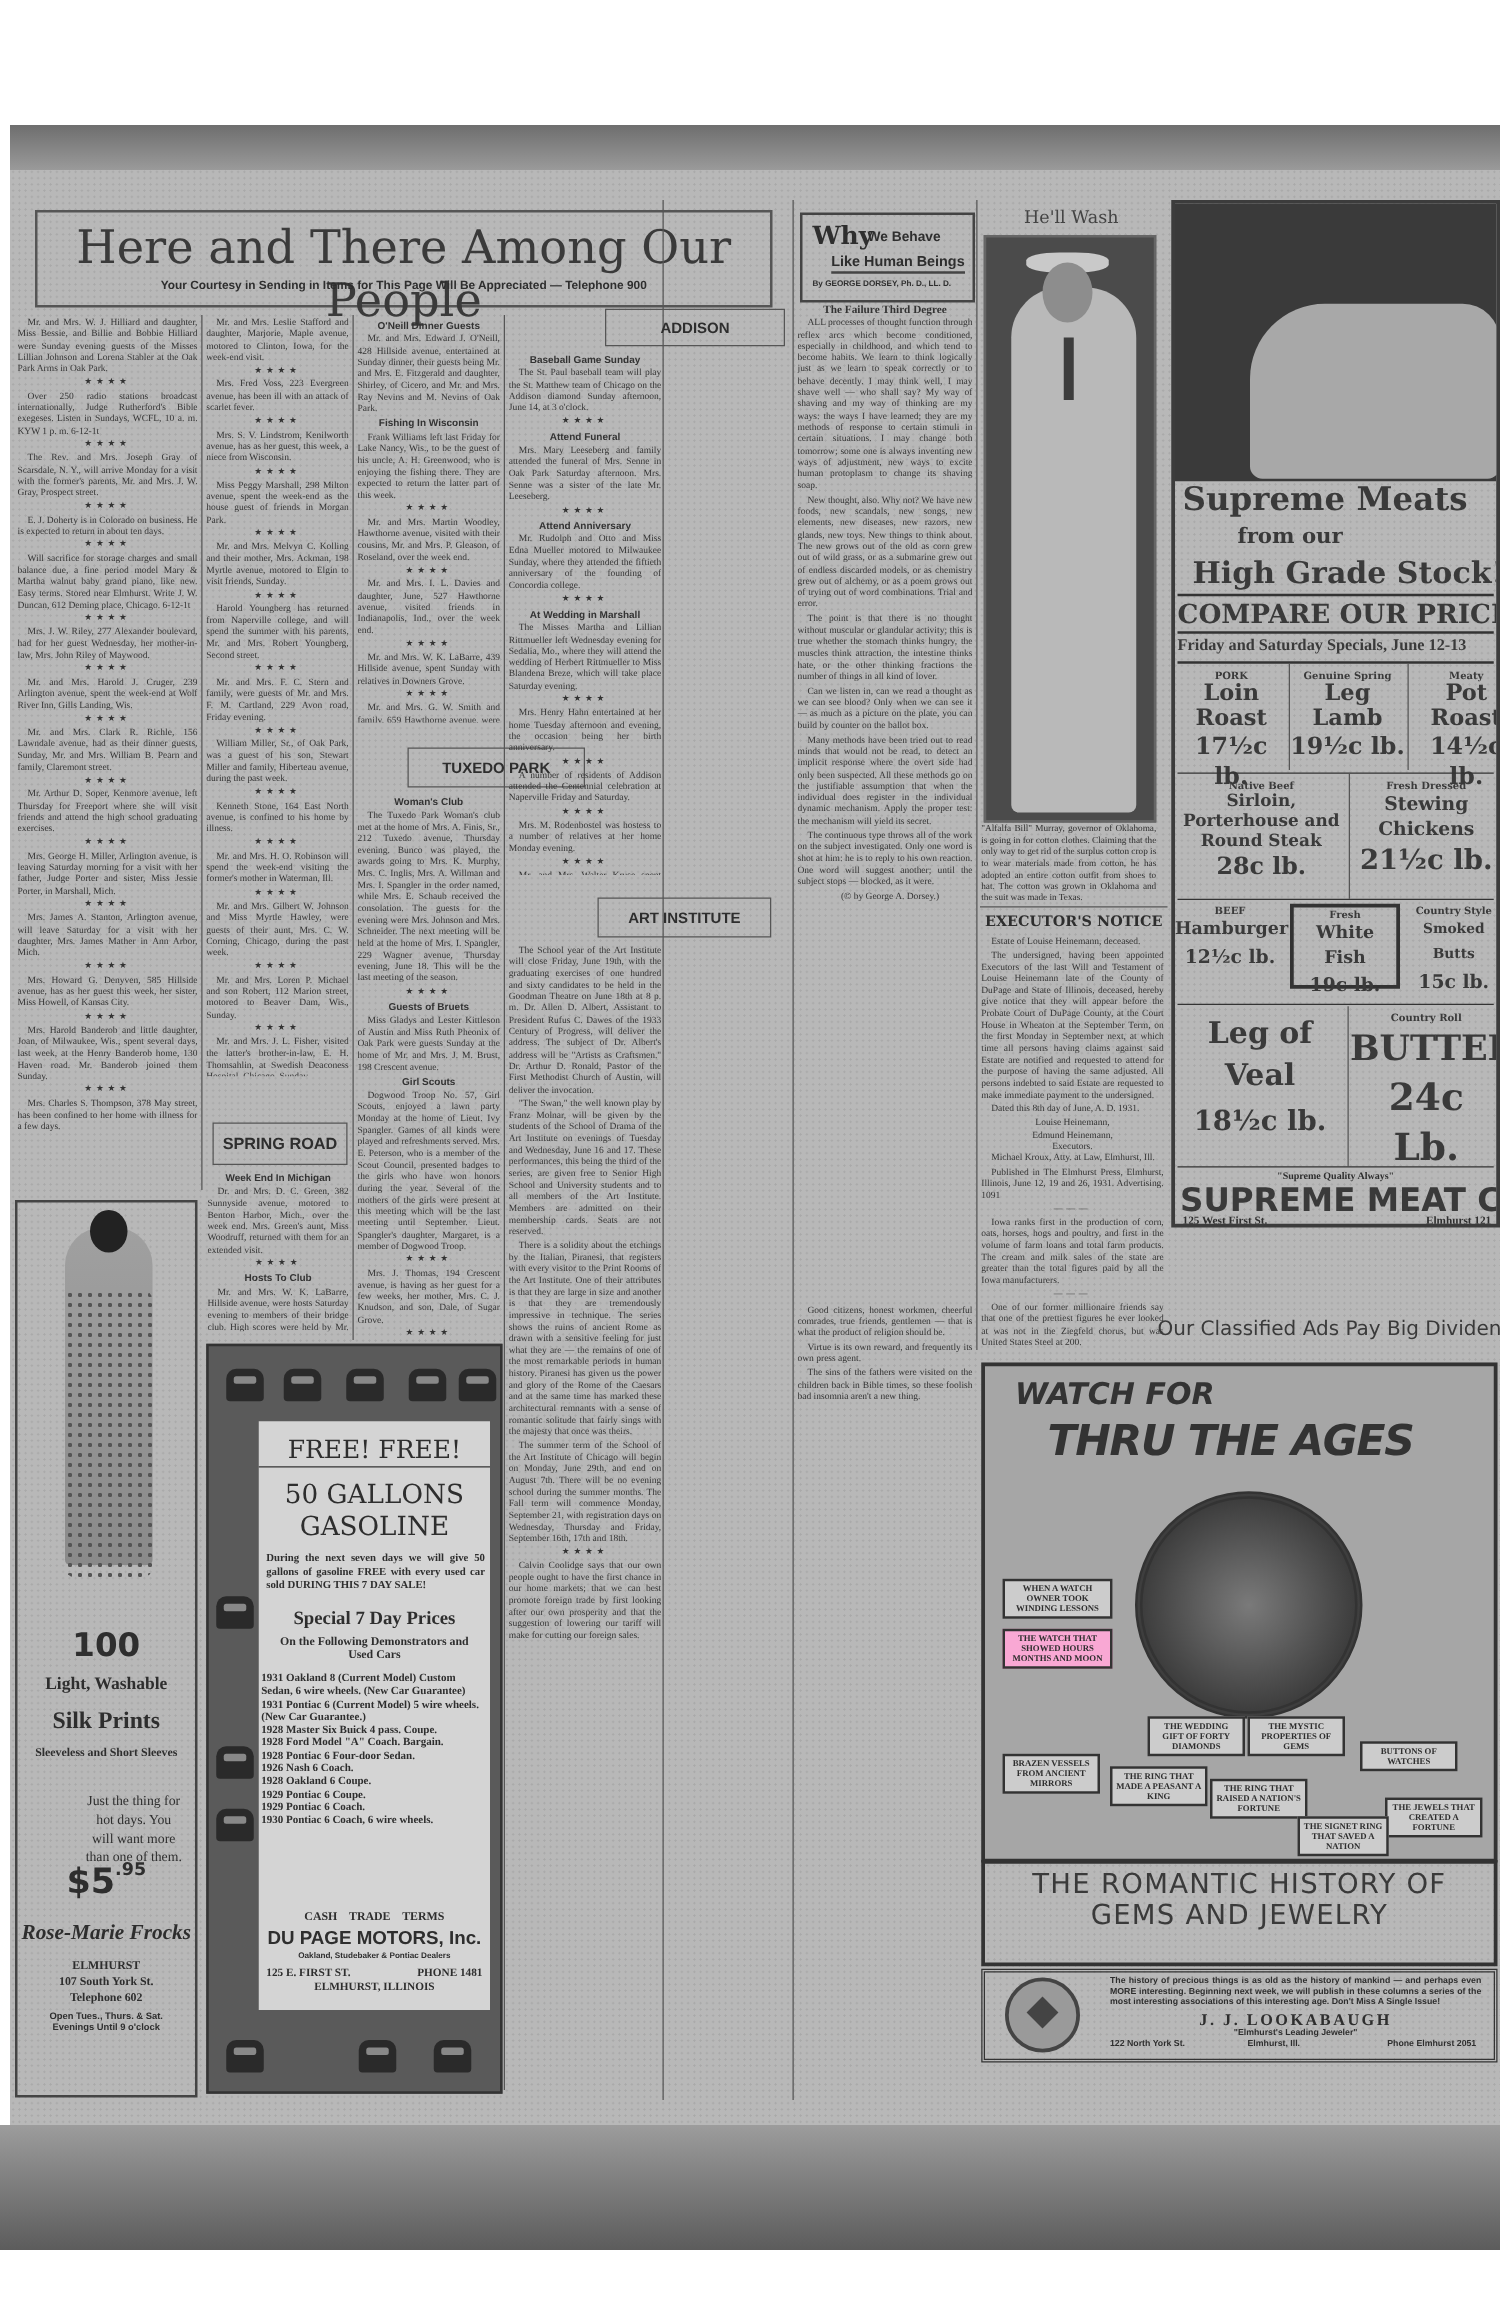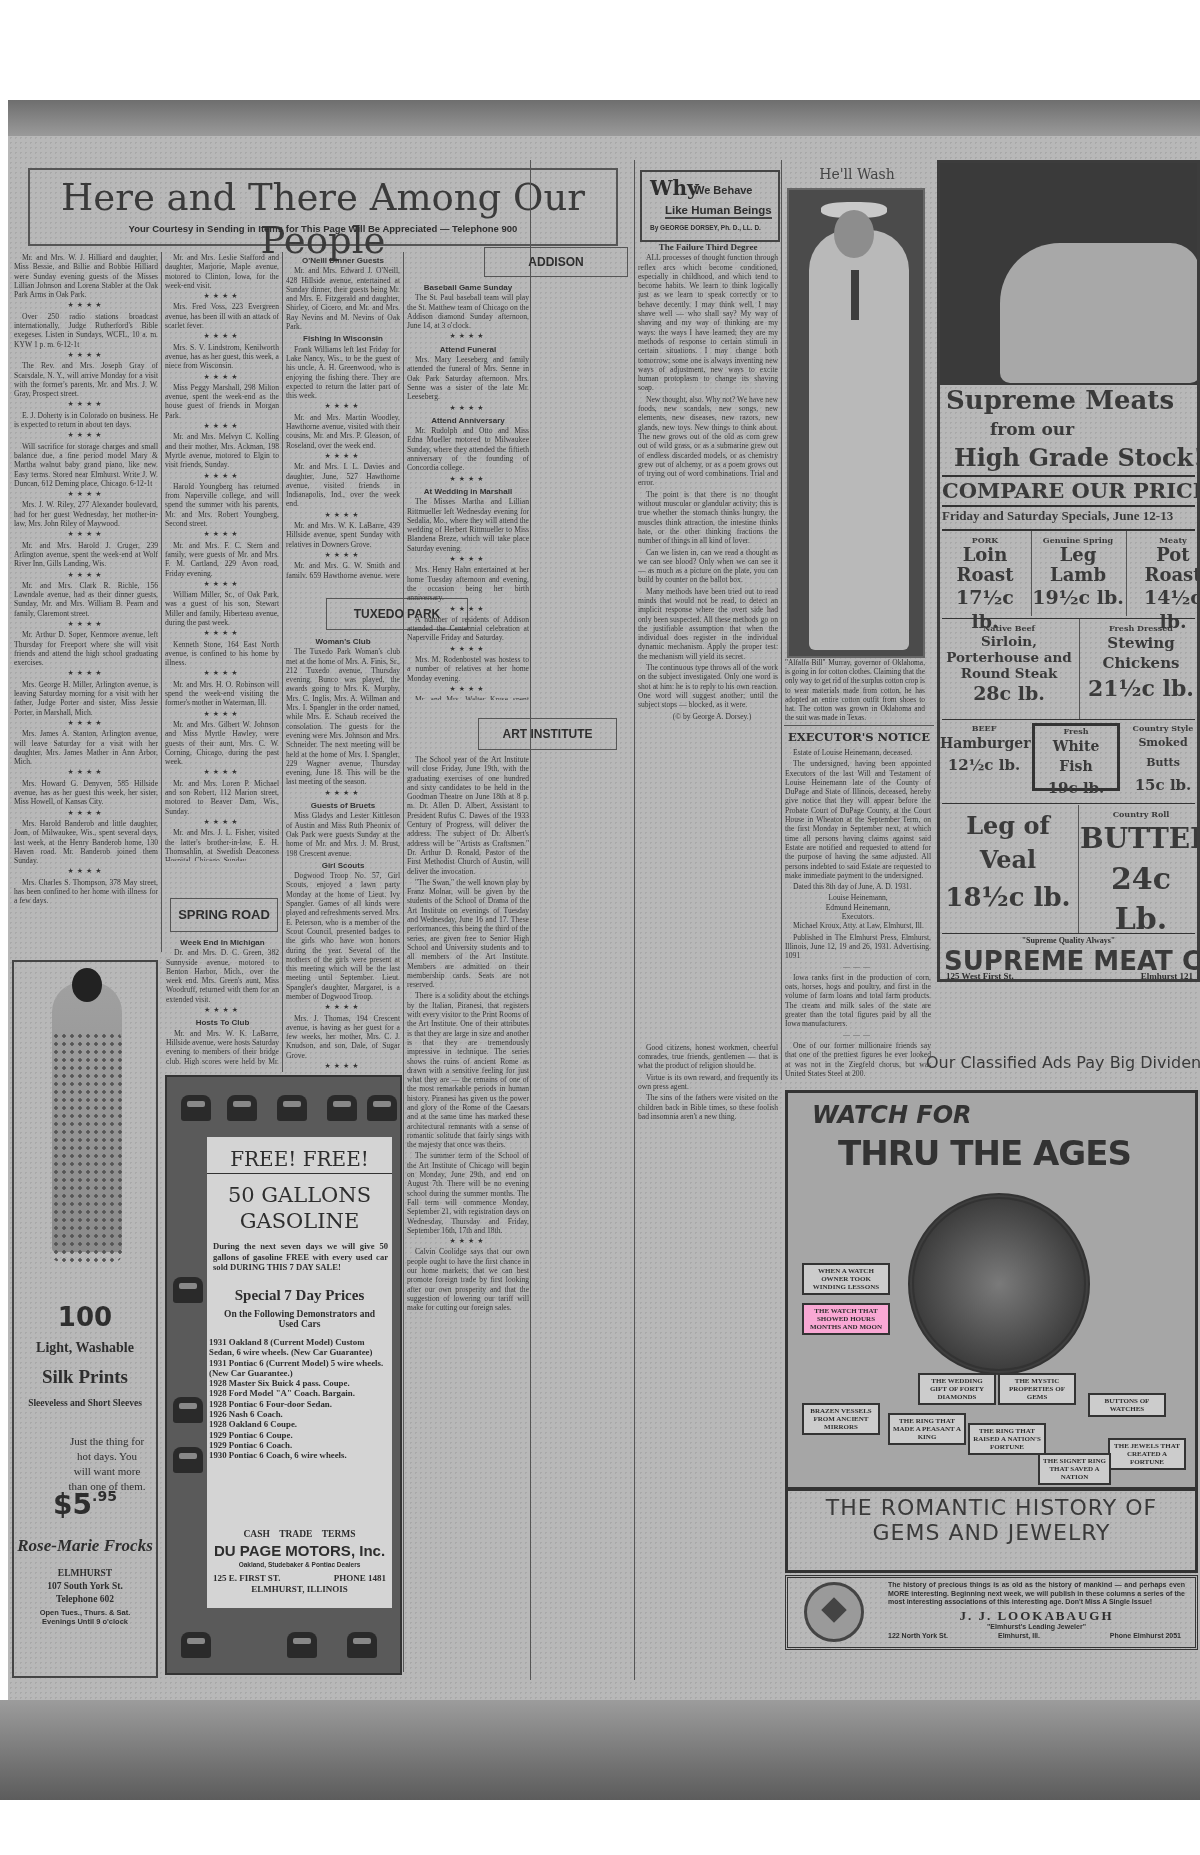--- a/index.html
+++ b/index.html
@@ -310,21 +310,21 @@
     </div>
   <div class="cell" style="left:184px;top:560px;width:78px;">
       <span class="sm">Country Style</span>
       <span class="nm" style="font-size:11px;">Smoked Butts</span>
       <span class="pr" style="font-size:15px;">15c lb.</span>
     </div>
   <div class="hrule" style="left:2px;right:2px;top:640px;background:#333;"></div>
 
   <div class="cell" style="left:0;top:646px;width:136px;">
       <span class="nm" style="font-size:24px;line-height:34px;">Leg of Veal</span>
-      <span class="pr" style="font-size:26px;line-height:40px;">18½c lb.</span>
+      <span class="pr" style="font-size:22px;line-height:40px;">18½c lb.</span>
     </div>
   <div class="vrule" style="left:138px;top:642px;height:128px;"></div>
   <div class="cell" style="left:140px;top:646px;width:122px;">
       <span class="sm">Country Roll</span>
       <span class="nm" style="font-size:28px;line-height:40px;">BUTTER</span>
       <span class="pr" style="font-size:30px;line-height:40px;">24c Lb.</span>
     </div>
   <div class="hrule" style="left:2px;right:2px;top:770px;background:#333;"></div>
 
   <div class="abs" style="left:0;right:0;top:773px;text-align:center;font-size:8px;font-weight:bold;">"Supreme Quality Always"</div>
@@ -387,21 +387,21 @@
     <div class="abs" style="left:0;right:0;top:405px;text-align:center;font-size:15px;font-weight:bold;font-family:'Liberation Sans',sans-serif;">DU PAGE MOTORS, Inc.</div>
     <div class="abs" style="left:0;right:0;top:424px;text-align:center;font-size:6.5px;font-weight:bold;font-family:'Liberation Sans',sans-serif;">Oakland, Studebaker &amp; Pontiac Dealers</div>
     <div class="abs" style="left:6px;top:436px;font-size:9px;font-weight:bold;">125 E. FIRST ST.</div>
     <div class="abs" style="right:6px;top:436px;font-size:9px;font-weight:bold;">PHONE 1481</div>
     <div class="abs" style="left:0;right:0;top:447px;text-align:center;font-size:9px;font-weight:bold;">ELMHURST, ILLINOIS</div>
   </div>
 </div>
 
 <div class="abs watch">
   <div class="abs" style="left:24px;top:8px;font-size:24px;font-weight:bold;font-style:italic;font-family:'DejaVu Sans',sans-serif;color:#333;">WATCH FOR</div>
-  <div class="abs" style="left:50px;top:40px;font-size:34px;font-weight:bold;font-family:'DejaVu Sans',sans-serif;color:#333;letter-spacing:-1px;">THRU THE AGES</div>
+  <div class="abs" style="left:50px;top:40px;font-size:34px;font-weight:bold;font-style:italic;font-family:'DejaVu Sans',sans-serif;color:#333;letter-spacing:-1px;">THRU THE AGES</div>
   <div class="globe"></div>
   <div class="abs" style="left:14px;top:170px;width:80px;font-size:7px;font-weight:bold;border:2px solid #333;background:#ccc;padding:2px;text-align:center;">WHEN A WATCH OWNER TOOK WINDING LESSONS</div>
   <div class="abs" style="left:14px;top:210px;width:80px;font-size:7px;font-weight:bold;border:2px solid #333;background:#f9a8d4;padding:2px;text-align:center;">THE WATCH THAT SHOWED HOURS MONTHS AND MOON</div>
   <div class="abs" style="left:130px;top:280px;width:70px;font-size:7px;font-weight:bold;border:2px solid #333;background:#ccc;padding:2px;text-align:center;">THE WEDDING GIFT OF FORTY DIAMONDS</div>
   <div class="abs" style="left:210px;top:280px;width:70px;font-size:7px;font-weight:bold;border:2px solid #333;background:#ccc;padding:2px;text-align:center;">THE MYSTIC PROPERTIES OF GEMS</div>
   <div class="abs" style="left:14px;top:310px;width:70px;font-size:7px;font-weight:bold;border:2px solid #333;background:#ccc;padding:2px;text-align:center;">BRAZEN VESSELS FROM ANCIENT MIRRORS</div>
   <div class="abs" style="left:100px;top:320px;width:70px;font-size:7px;font-weight:bold;border:2px solid #333;background:#ccc;padding:2px;text-align:center;">THE RING THAT MADE A PEASANT A KING</div>
   <div class="abs" style="left:180px;top:330px;width:70px;font-size:7px;font-weight:bold;border:2px solid #333;background:#ccc;padding:2px;text-align:center;">THE RING THAT RAISED A NATION'S FORTUNE</div>
   <div class="abs" style="left:300px;top:300px;width:70px;font-size:7px;font-weight:bold;border:2px solid #333;background:#ccc;padding:2px;text-align:center;">BUTTONS OF WATCHES</div>
   <div class="abs" style="left:320px;top:345px;width:70px;font-size:7px;font-weight:bold;border:2px solid #333;background:#ccc;padding:2px;text-align:center;">THE JEWELS THAT CREATED A FORTUNE</div>

